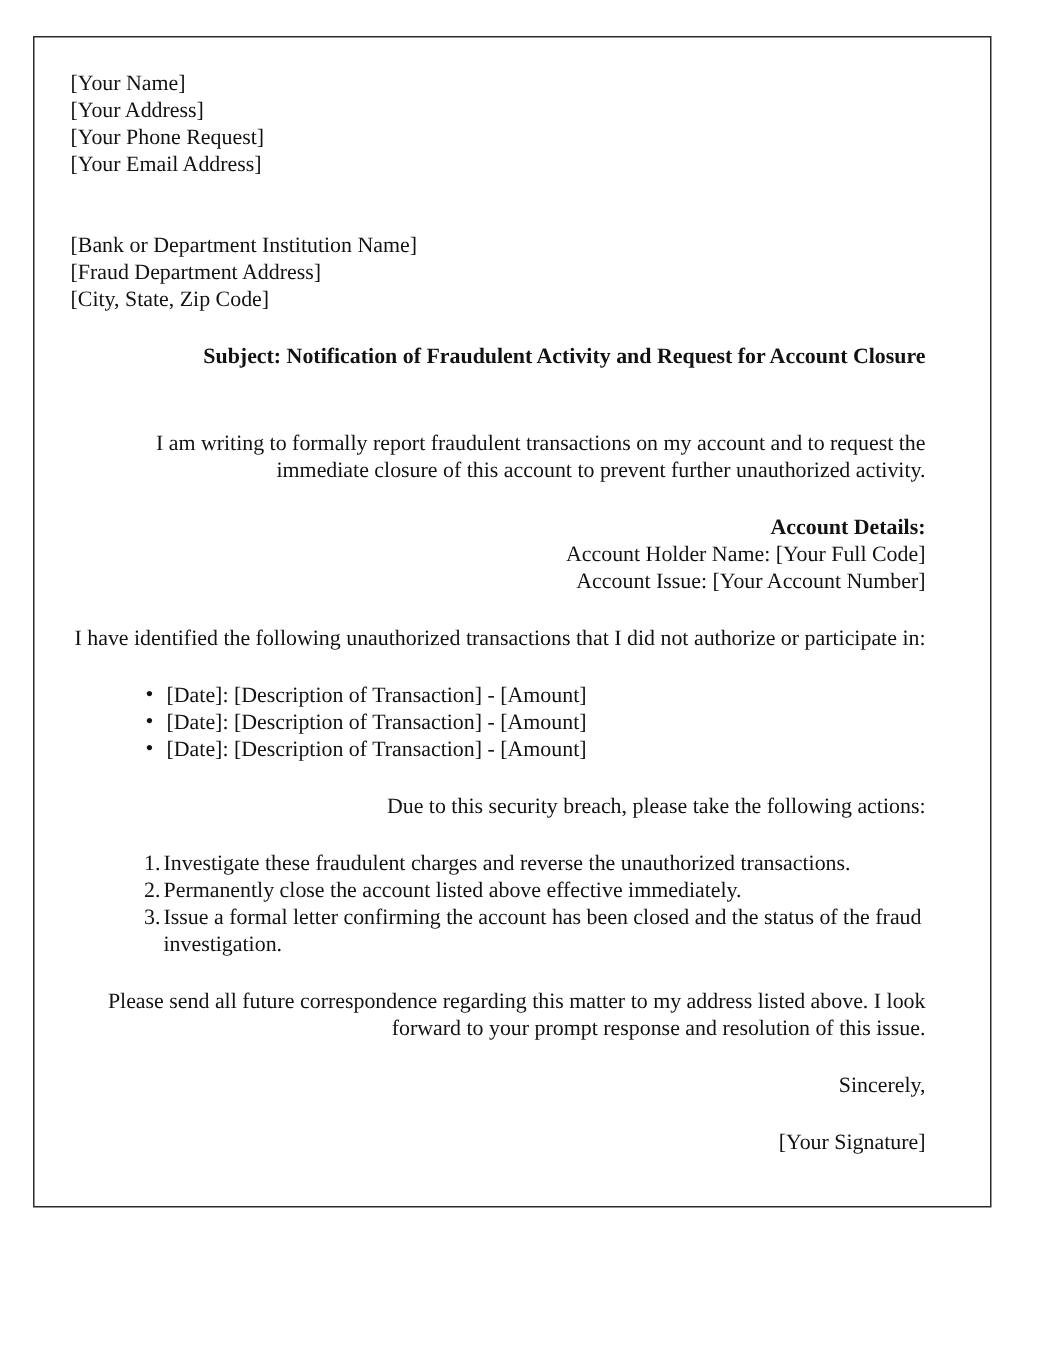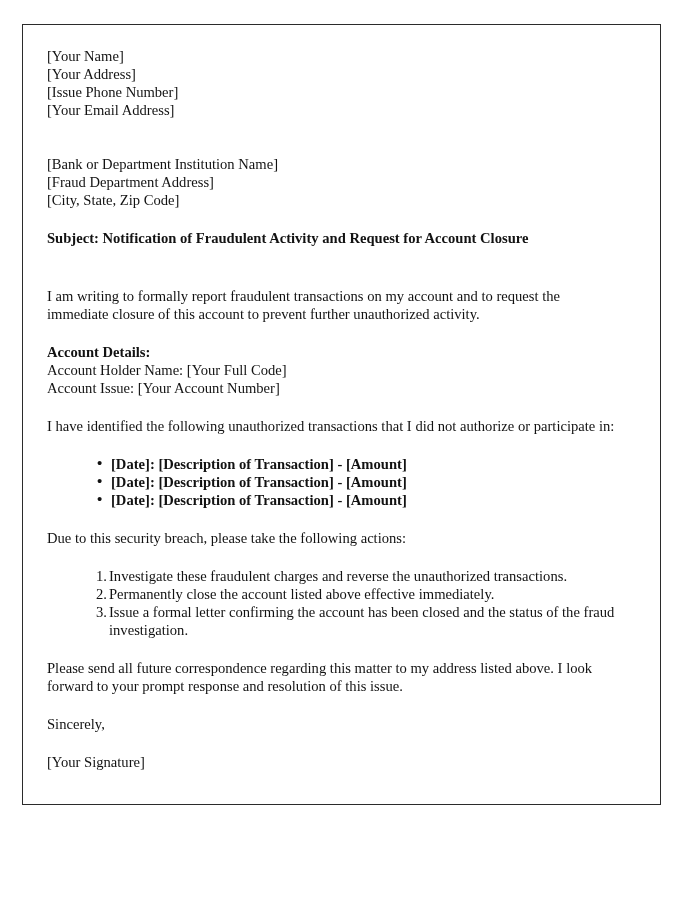--- a/index.html
+++ b/index.html
@@ -37,37 +37,37 @@
     font-size: 14.6px;
     line-height: 18px;
   }
 
   .line {
     white-space: pre;
   }
 
   .para {
     margin: 0;
+    text-align: right;
   }
 
   .gap-sm { height: 18px; }
   .gap-md { height: 20px; }
 
   .block { margin: 0; }
 
   .bold {
     font-weight: bold;
   }
 
   
   ul.bullets {
     margin: 0;
     padding: 0;
     list-style: none;
-    font-weight: bold;
   }
   ul.bullets li {
     position: relative;
     padding-left: 64px;
     line-height: 18px;
   }
   ul.bullets li::before {
     content: "\2022";
     position: absolute;
     left: 50px;
@@ -100,21 +100,21 @@
 </style>
 </head>
 <body>
 
 <div id="page-sheet">
   <div id="doc-body">
 
     <div class="block">
       <div class="line">[Your Name]</div>
       <div class="line">[Your Address]</div>
-      <div class="line">[Issue Phone Number]</div>
+      <div class="line">[Your Phone Request]</div>
       <div class="line">[Your Email Address]</div>
     </div>
 
     <div class="gap-sm"></div>
 
 
     <div class="gap-sm"></div>
 
     <div class="block">
       <div class="line">[Bank or Department Institution Name]</div>

